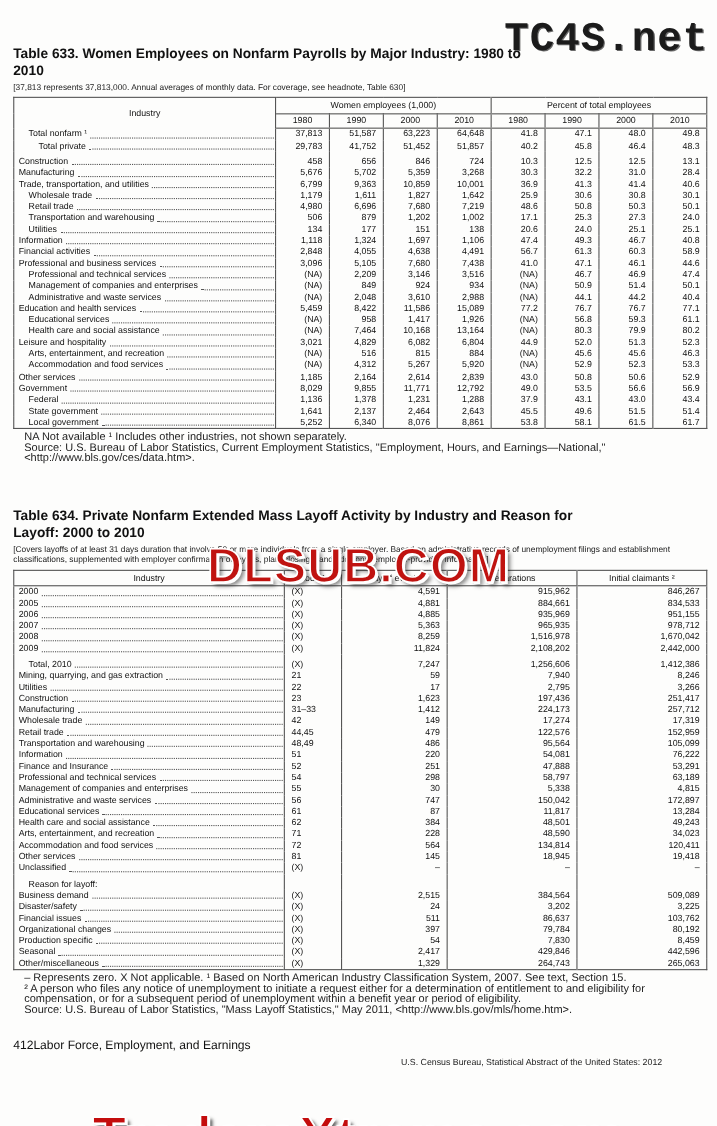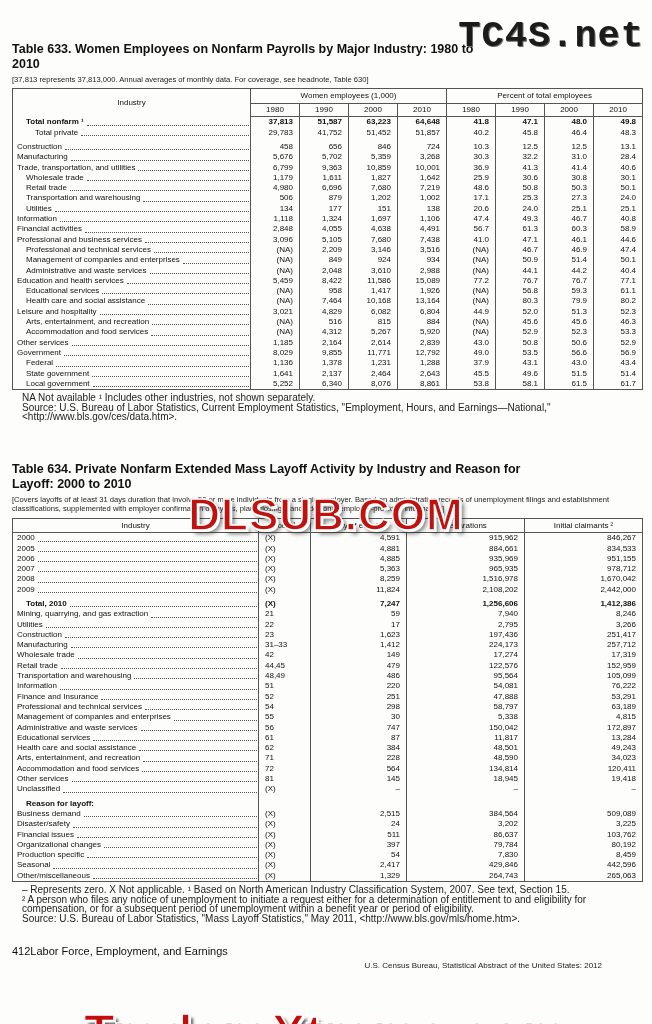--- a/index.html
+++ b/index.html
@@ -23,21 +23,21 @@
   .ghead { border-left:1px solid #555; border-bottom:1px solid #555; padding:2px 16px; }
   .yhead { border-left:1px solid #555; border-bottom:1px solid #555; padding:1.5px 0; }
   .shead { border-left:1px solid #555; border-bottom:1px solid #555; padding:2px 2px; vertical-align:bottom; }
   td.lab { padding-left:4px; }
   td.lab .labwrap { display:flex; align-items:flex-end; }
   td.lab .lead { flex:1; min-width:5px; border-bottom:1px dotted #555; margin:0 1px 2px 3px; height:1px; }
   td.lab.i1 { padding-left:13px; }
   td.lab.i2 { padding-left:22px; }
   td.num { border-left:1px solid #555; text-align:right; padding-right:6px; white-space:nowrap; }
   td.code { border-left:1px solid #555; text-align:left; padding-left:6px; white-space:nowrap; }
-  .bold { font-weight:bold; }
+  .bold { font-weight:normal; }
   tr.gap td { padding-top:4px; }
   
   .footer-line { margin-top:22px; font-size:11px; color:#111; display:flex; align-items:baseline; }
   .footer-line .pageno { font-weight:normal; }
   .census-line { text-align:right; font-size:8px; color:#222; margin-top:4px; padding-right:40px; }
   
   .wm-top {
     position:absolute; top:16px; right:8px;
     font-family:Liberation Mono, monospace; font-weight:bold; font-size:37px; line-height:40px;
     color:#1b1b1b; letter-spacing:1px; text-shadow:1px 1px 0 #6a6a6a;

